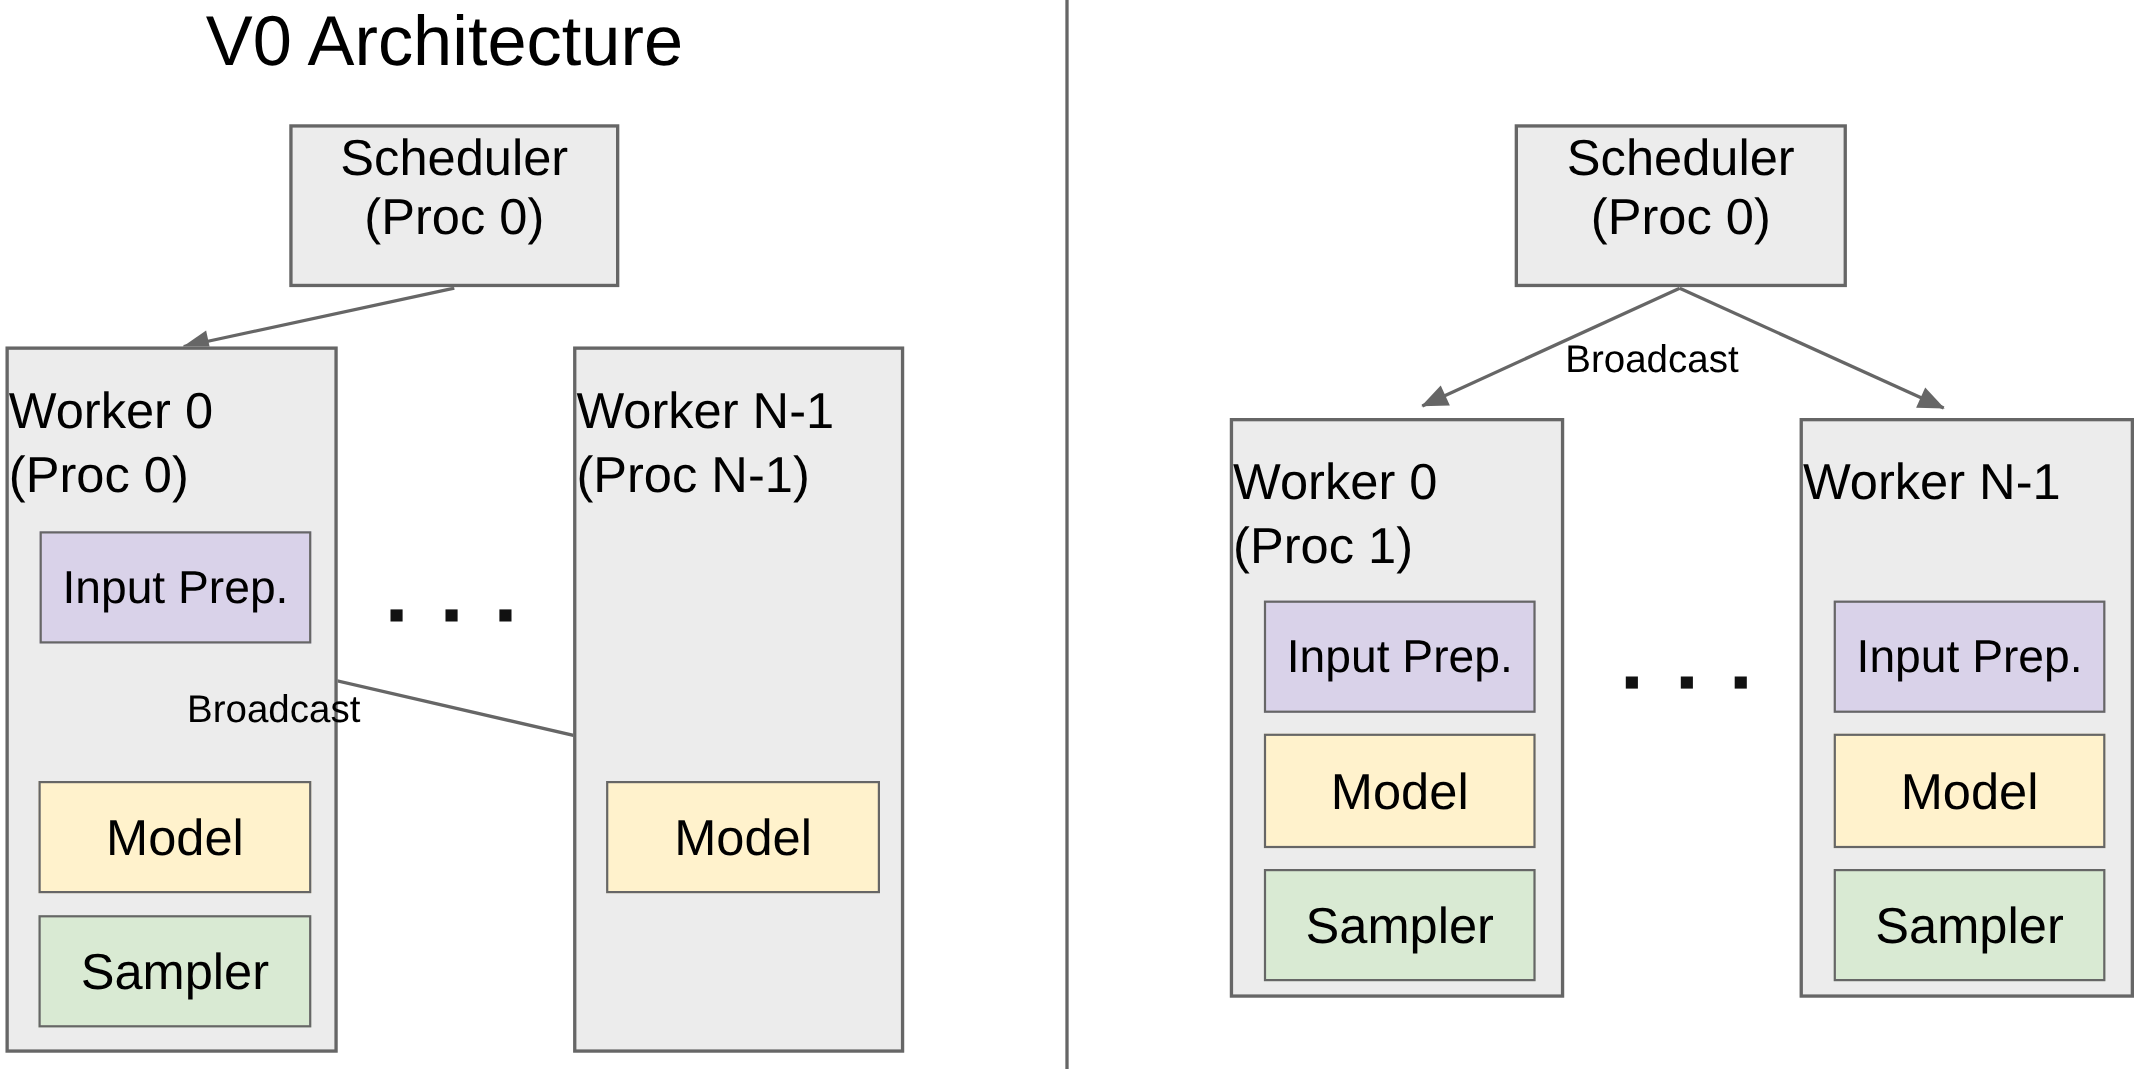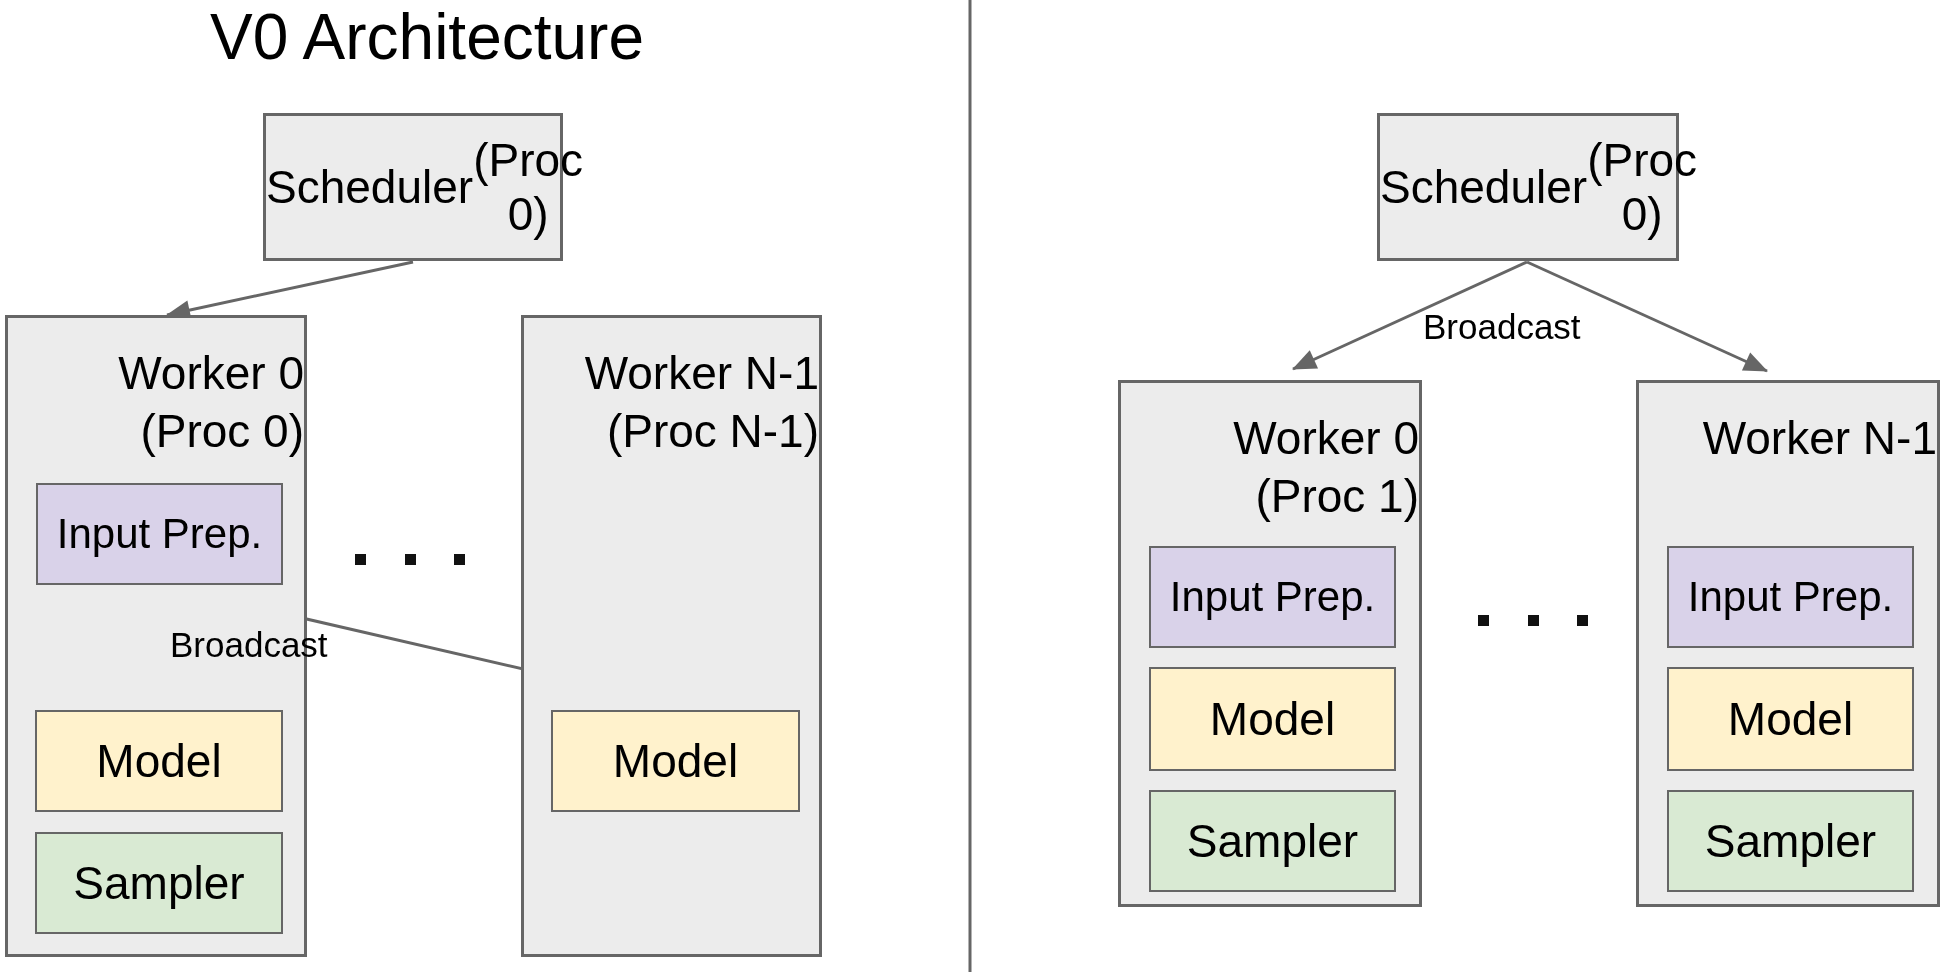--- a/index.html
+++ b/index.html
@@ -16,51 +16,51 @@
   .connectors { position: absolute; left: 0; top: 0; width: 1954px; height: 972px; }
 
   .diagram-title {
     position: absolute;
     top: 0;
     font-size: 64px;
     line-height: 74px;
     text-align: center;
     white-space: nowrap;
   }
-  .title-v0 { left: 207px; width: 440px; }
+  .title-v0 { left: 184px; width: 440px; }
   .title-v1 { left: 1308px; width: 440px; }
 
   .node {
     position: absolute;
     box-sizing: border-box;
     background: var(--box-fill, #ececec);
     border: 3px solid var(--box-border, #666666);
   }
   .scheduler {
     display: flex;
-    flex-direction: row;
+    flex-direction: column;
     align-items: center;
     justify-content: flex-start;
     font-size: 46px;
     line-height: 54px;
     text-align: center;
   }
   .sched-v0 { left: 263px; top: 113px; width: 300px; height: 148px; }
   .sched-v1 { left: 1377px; top: 113px; width: 302px; height: 148px; }
 
   .worker-v0-0  { left: 5px;    top: 315px; width: 302px; height: 642px; }
   .worker-v0-n1 { left: 521px;  top: 315px; width: 301px; height: 642px; }
   .worker-v1-0  { left: 1118px; top: 380px; width: 304px; height: 527px; }
   .worker-v1-n1 { left: 1636px; top: 380px; width: 304px; height: 527px; }
 
   .worker-header {
     padding-top: 26px;
     font-size: 46px;
     line-height: 58px;
-    text-align: right;
+    text-align: left;
     white-space: nowrap;
   }
   .worker-header span { display: block; }
 
   .sub {
     position: absolute;
     box-sizing: border-box;
     border: 2px solid var(--box-border, #666666);
     display: flex;
     align-items: center;

